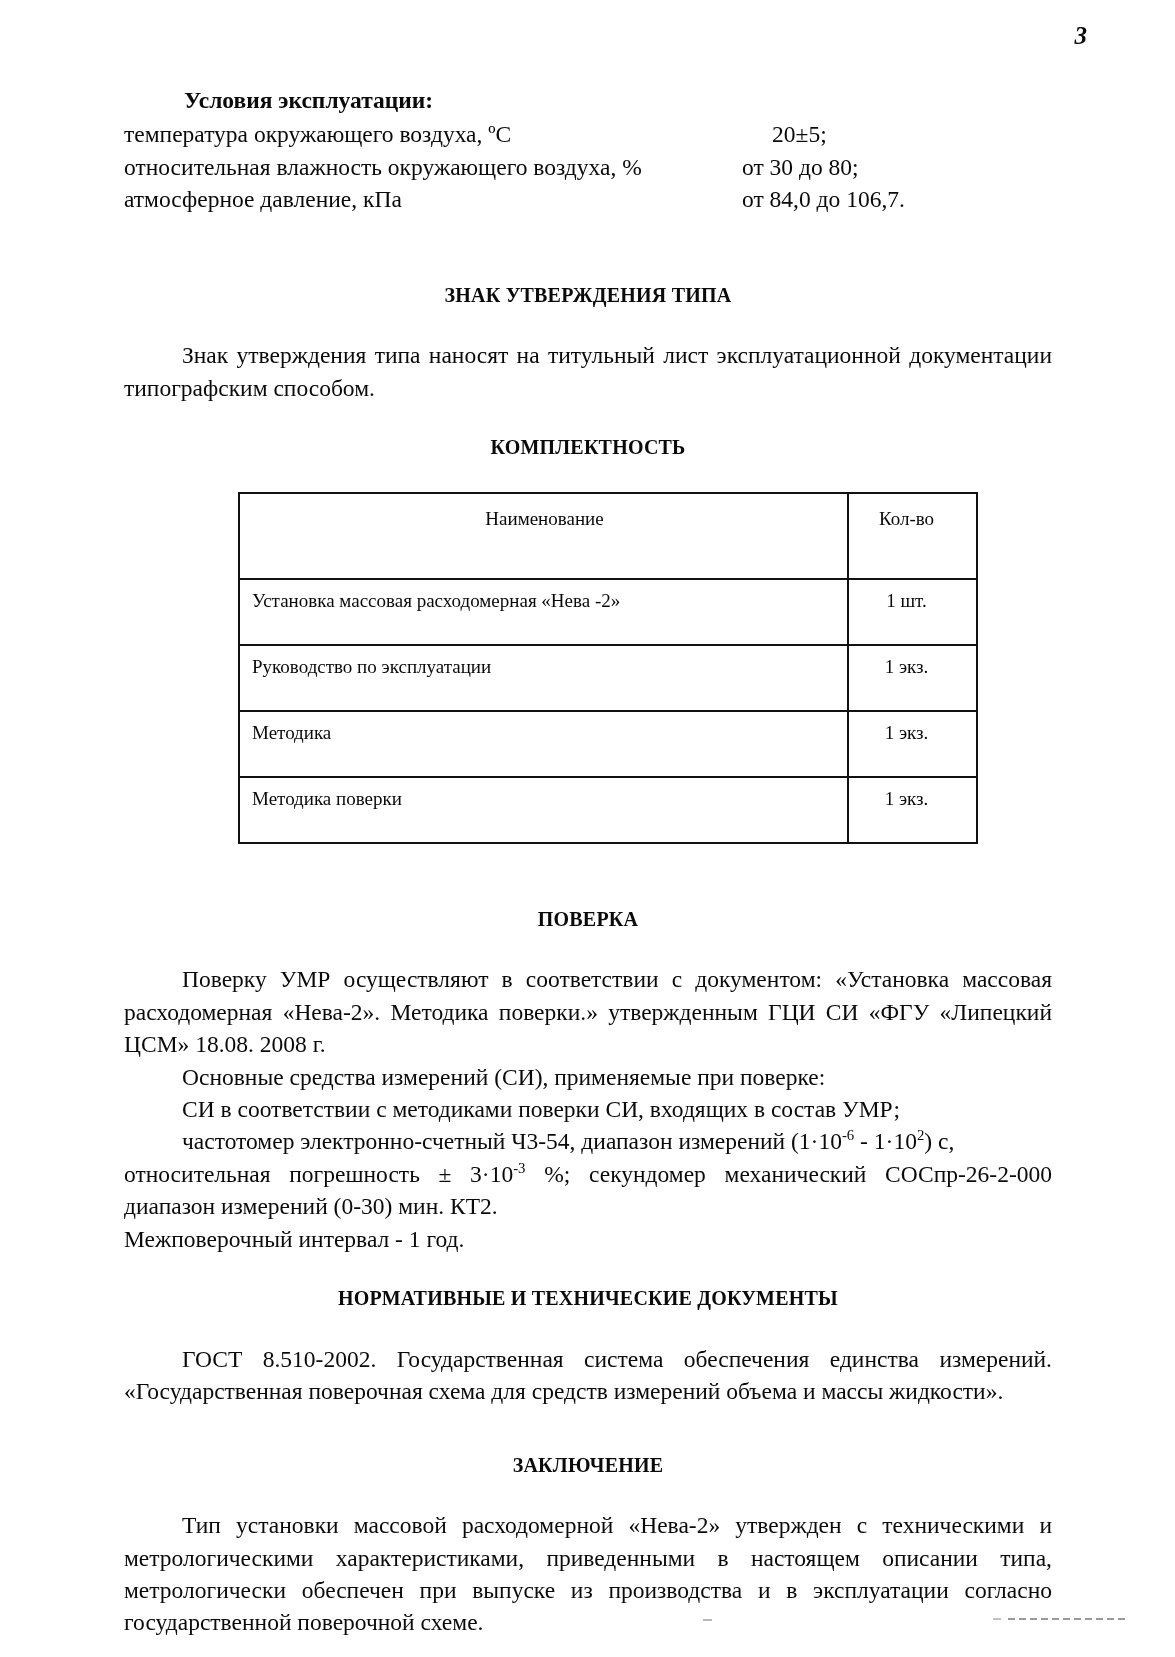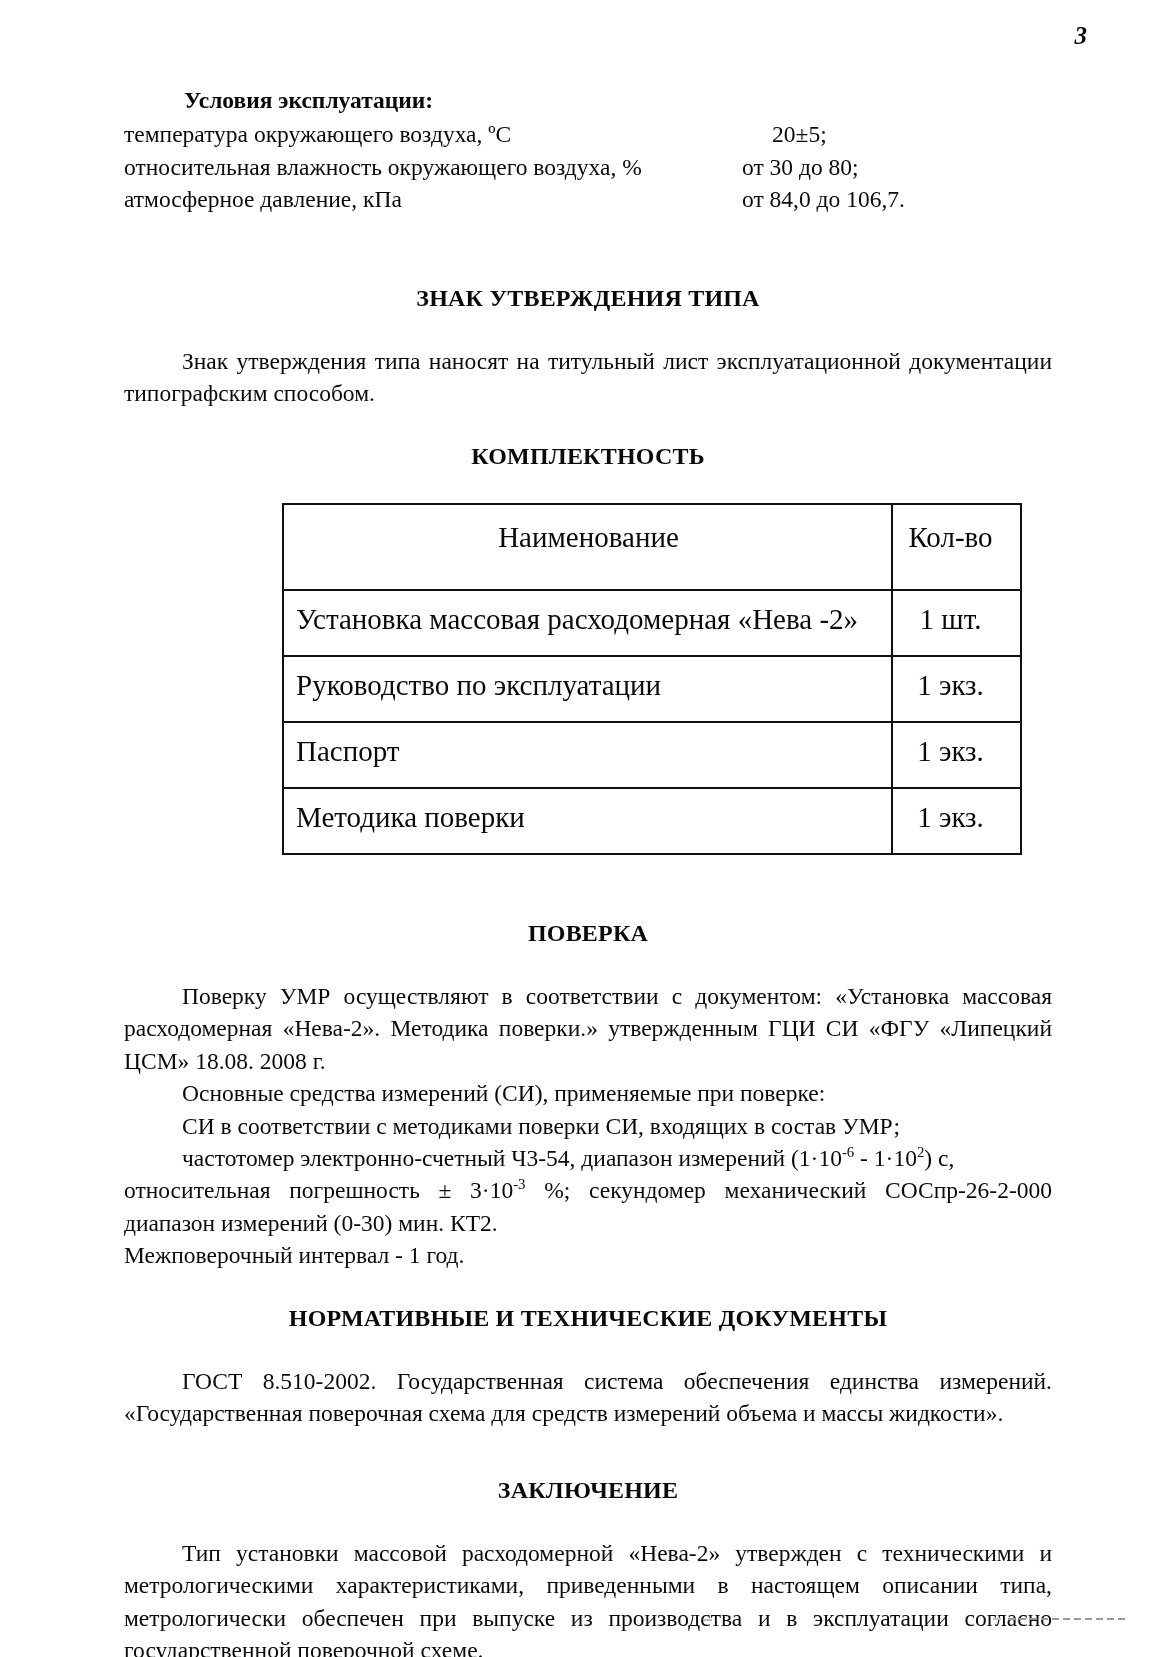--- a/index.html
+++ b/index.html
@@ -54,21 +54,21 @@
     text-justify: inter-word;
   }
 
   .indent {
     text-indent: 58px;
   }
 
   .center-head {
     text-align: center;
     font-weight: 700;
-    font-size: 24px;
+    font-size: 20px;
     letter-spacing: 0.2px;
   }
 
   
   .cond-block {
     margin: 0 0 4px 0;
   }
 
   .cond-title {
     text-indent: 60px;
@@ -104,22 +104,21 @@
   
   .kit-table-wrap {
     margin: 0 auto;
     width: 700px;
   }
 
   table.kit {
     border-collapse: collapse;
     width: 700px;
     table-layout: fixed;
-    font-size: 29px;
-    margin-left: 44px;
+    font-size: 19px;
   }
 
   table.kit td {
     border: 2px solid #111111;
     vertical-align: top;
     padding: 8px 10px 0 12px;
   }
 
   table.kit td.c-name { width: 585px; }
   table.kit td.c-qty  { width: 115px; text-align: center; padding-left: 0; padding-right: 12px; }
@@ -224,21 +223,21 @@
           </tr>
           <tr class="body">
             <td class="c-name">Установка массовая расходомерная   «Нева -2»</td>
             <td class="c-qty">1 шт.</td>
           </tr>
           <tr class="body">
             <td class="c-name">Руководство по эксплуатации</td>
             <td class="c-qty">1 экз.</td>
           </tr>
           <tr class="body">
-            <td class="c-name">Паспорт</td>
+            <td class="c-name">Методика</td>
             <td class="c-qty">1 экз.</td>
           </tr>
           <tr class="body">
             <td class="c-name">Методика поверки</td>
             <td class="c-qty">1 экз.</td>
           </tr>
         </tbody>
       </table>
     </div>
 

